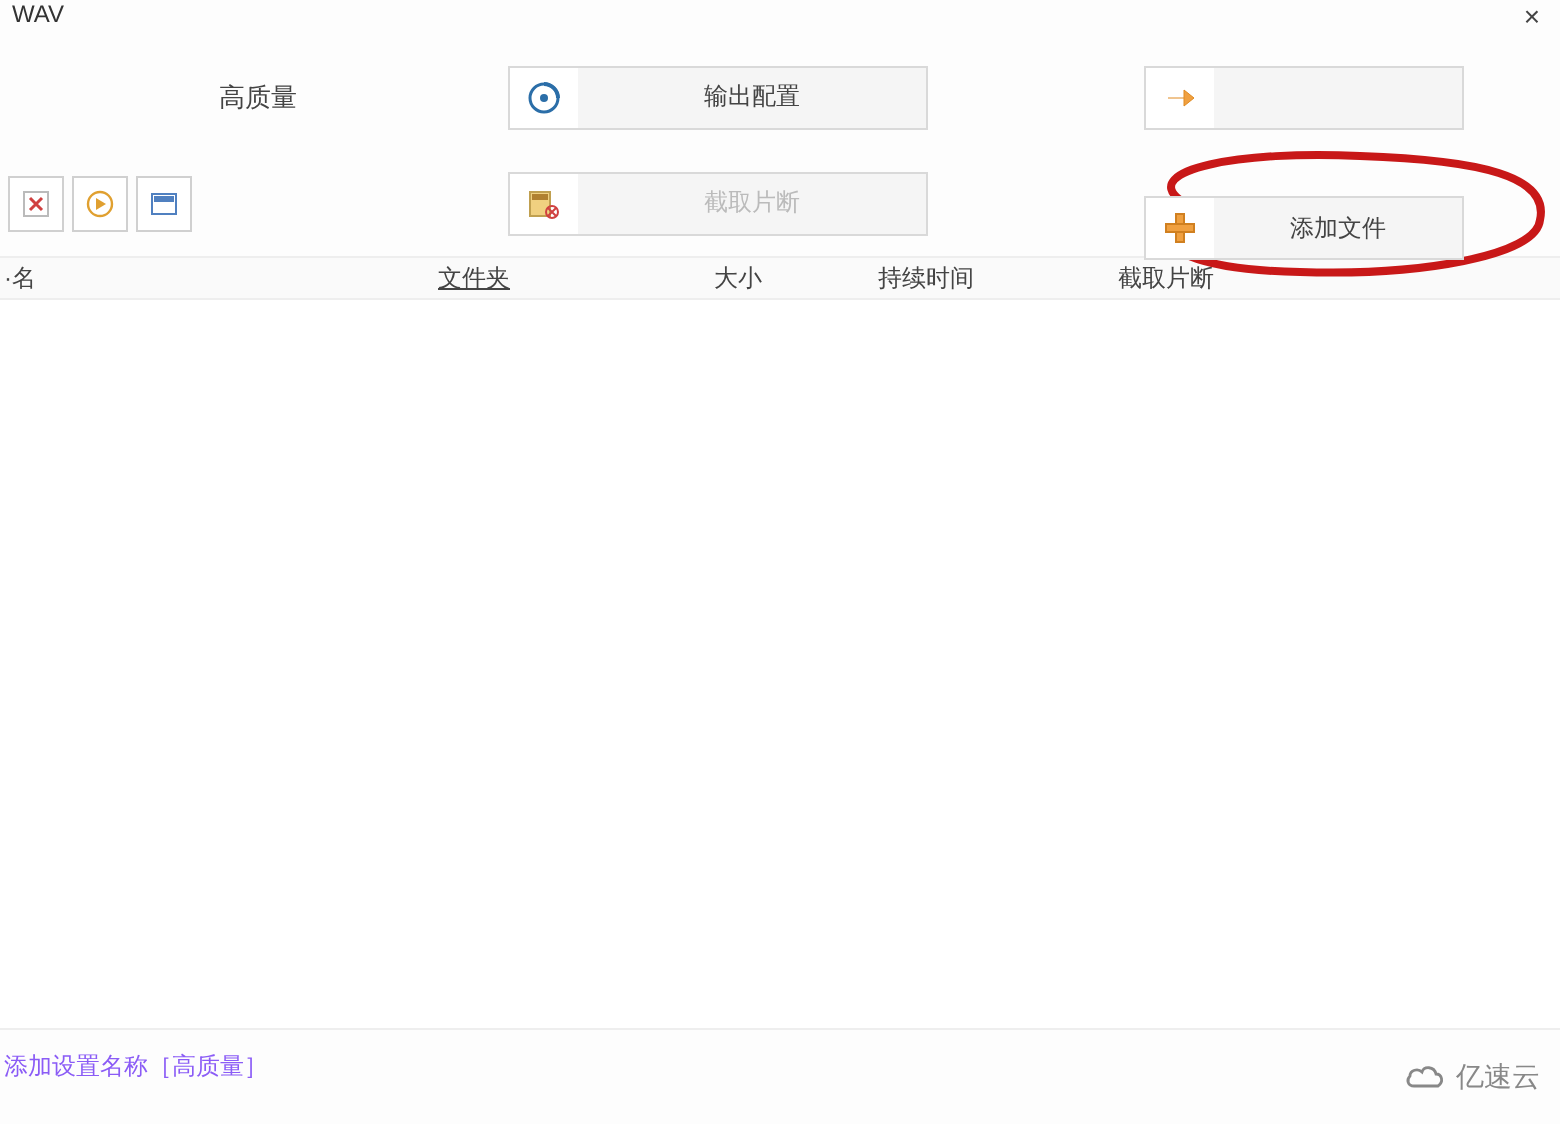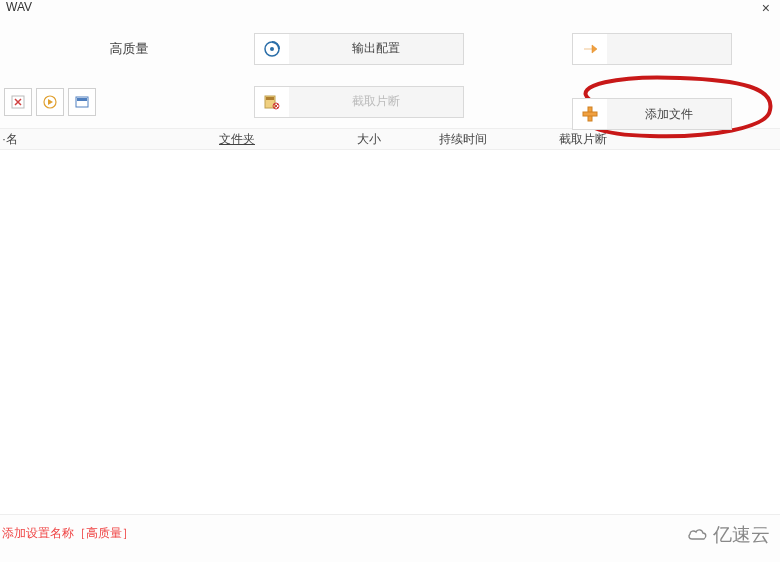--- a/index.html
+++ b/index.html
@@ -124,31 +124,31 @@
       height: 365px;
       background: #fff;
       border-bottom: 1px solid #eee;
     }
     .footer {
       height: 36px;
       display: flex;
       align-items: center;
       padding: 0 2px;
       font-size: 12px;
-      color: #ef4444;
+      color: #8b5cf6;
     }
     .watermark {
       position: absolute;
       right: 10px;
       bottom: 14px;
       display: flex;
       align-items: center;
       gap: 4px;
       color: #888;
-      font-size: 19px;
+      font-size: 14px;
     }
     .red-circle {
       position: absolute;
       pointer-events: none;
       z-index: 1;
     }
     
     svg { display: block; }
   </style>
 </head>

